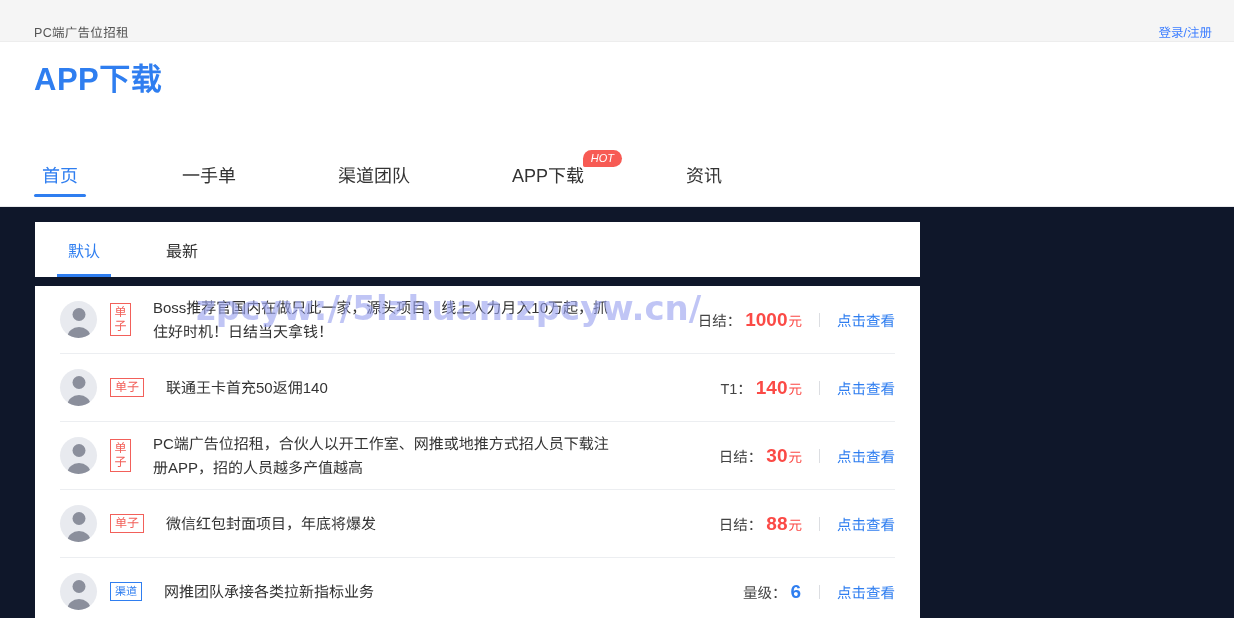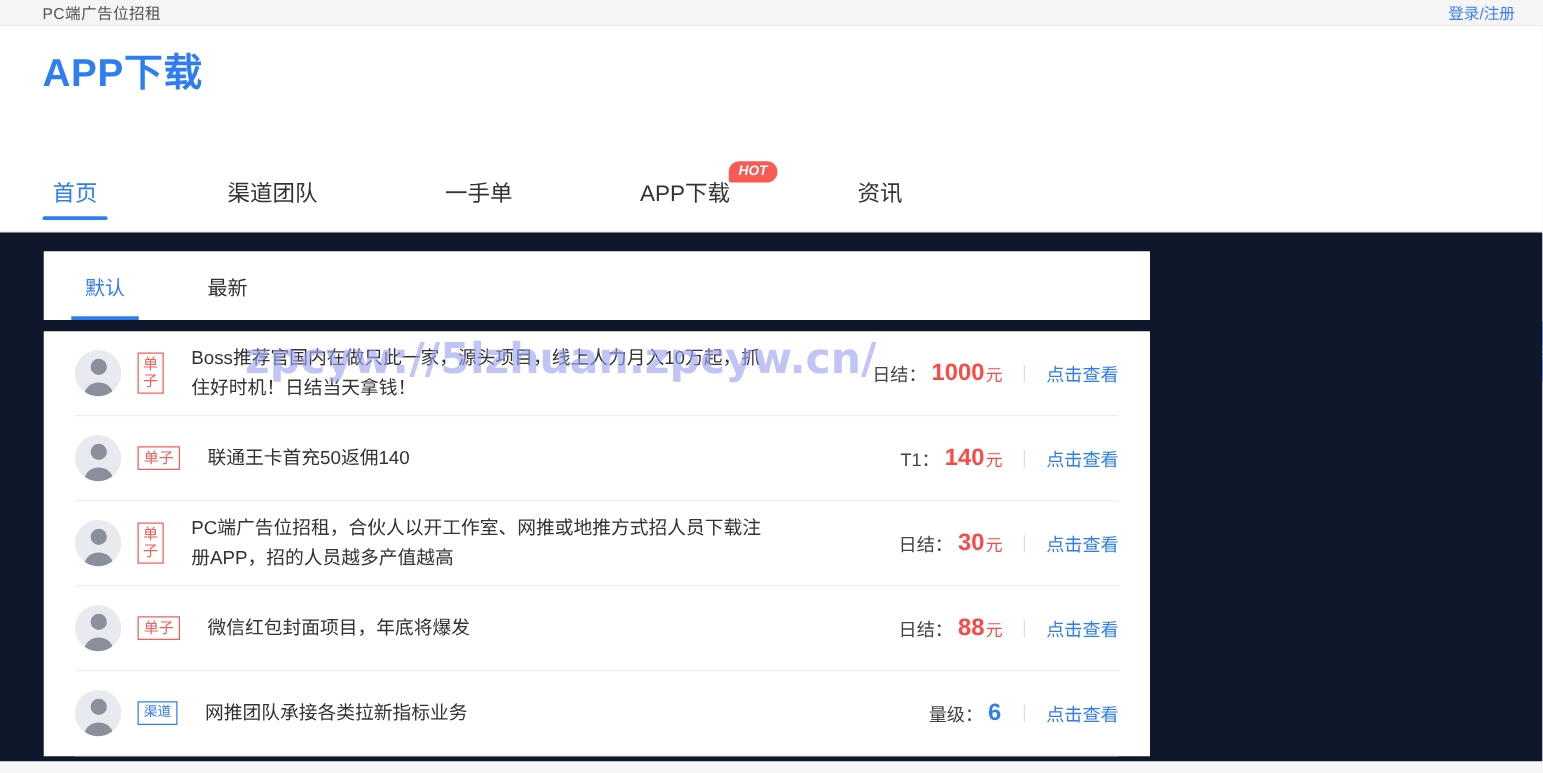--- a/index.html
+++ b/index.html
@@ -7,25 +7,25 @@
     width: 1234px;
     height: 618px;
     overflow: hidden;
     background: #f5f6f8;
     font-family: "Liberation Sans", "DejaVu Sans", sans-serif;
     color: #333;
   }
 
   
   .topbar {
-    height: 21px;
+    height: 42px;
     background: #f5f5f5;
     border-bottom: 1px solid #ededed;
     display: flex;
-    align-items: flex-start;
+    align-items: flex-end;
     padding: 0 22px 0 34px;
   }
   .topbar-left {
     font-size: 12.5px;
     color: #555;
     letter-spacing: .3px;
   }
   .topbar-right {
     margin-left: auto;
     font-size: 12.5px;
@@ -87,21 +87,21 @@
     border-radius: 2px;
   }
   .hot-badge {
     position: absolute;
     top: 8px;
     right: -30px;
     background: #f75b54;
     color: #fff;
     font-size: 11px;
     font-style: italic;
-    font-weight: 700;
+    font-weight: 400;
     padding: 2px 8px 3px;
     border-radius: 10px 10px 10px 2px;
     line-height: 1.1;
   }
 
   
   .search-wrap {
     position: absolute;
     left: 745px;
     top: 136px;
@@ -320,24 +320,24 @@
 <div class="logo-band">
   <div class="logo-main">APP下载</div>
 </div>
 
 <div class="nav-band">
   <div class="nav-list">
     <div class="nav-item active">
       <span>首页</span>
     </div>
     <div class="nav-item">
+      <span>一手单</span>
+    </div>
+    <div class="nav-item">
       <span>渠道团队</span>
-    </div>
-    <div class="nav-item">
-      <span>一手单</span>
     </div>
     <div class="nav-item">
       <span>APP下载</span>
       <span class="hot-badge">HOT</span>
     </div>
     <div class="nav-item">
       <span>资讯</span>
     </div>
   </div>
 

